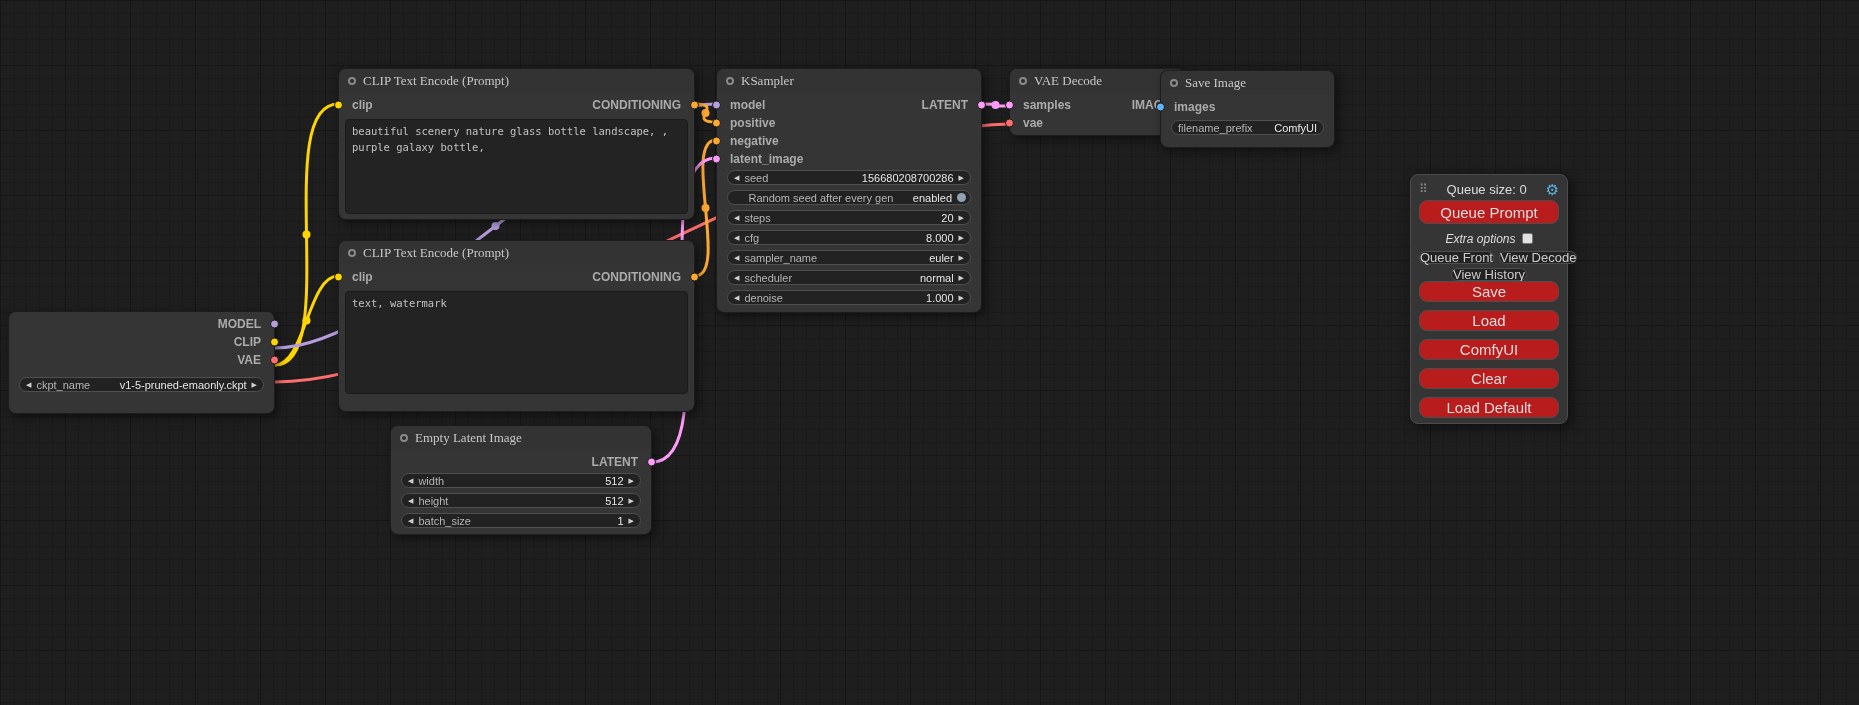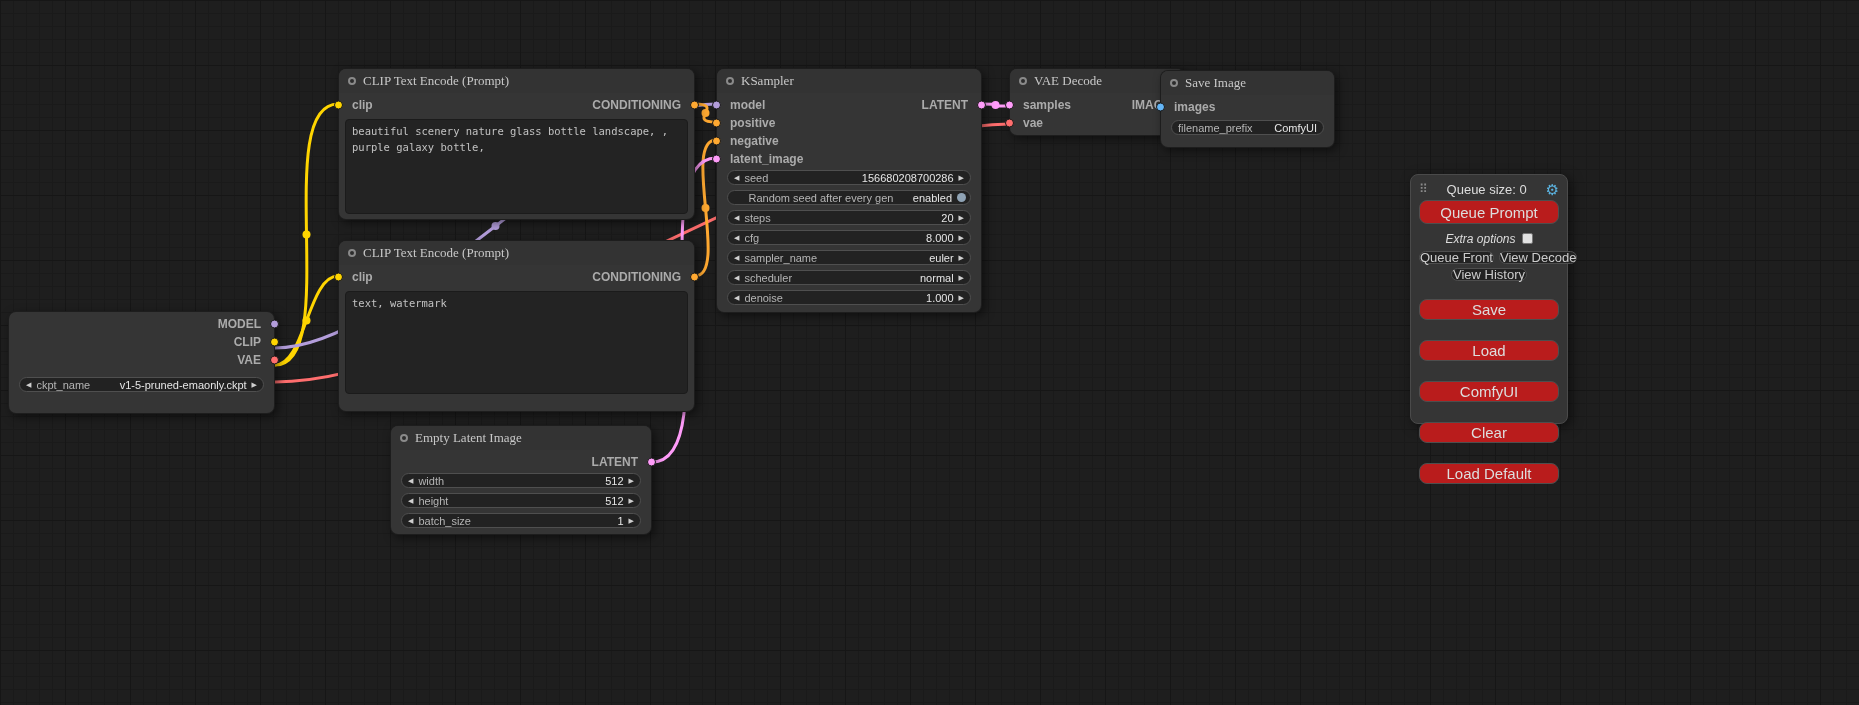--- a/index.html
+++ b/index.html
@@ -106,21 +106,21 @@
   .extra-row { margin-top: 8px; display:flex; align-items:center; justify-content:center; gap:6px; height:13px; }
   .extra-label { font-size: 12px; color: #dddddd; font-style: italic; }
   .checkbox { width: 11px; height: 11px; background: #e2e2e2; border-radius: 2px; border: 1px solid #777; }
   .pill-row { margin-top: 6px; display: flex; gap: 5px; }
   .pill {
     flex: 1; height: 13px; display:flex; align-items:center; justify-content:center;
     background: #222222; border: 1px solid #4e4e4e; border-radius: 7px;
     font-size: 13px; color: #cccccc; cursor: pointer; white-space: nowrap;
   }
   .pill.history { flex: 0 0 auto; width: 76px; margin: 4px auto 0 auto; }
-  .btn-stack { margin-top: 18px; display: flex; flex-direction: column; gap: 20px; }
+  .btn-stack { margin-top: 0; display: flex; flex-direction: column; gap: 8px; }
   .btn-stack .btn { height: 21px; }
 </style>
 </head>
 <body>
 
 <div id="canvas">
 
   <svg id="wires" width="1859" height="705">
       <path d="M 275 365 C 342.12395250579334 365, 270.87604749420666 104, 338 104" stroke="#FFD500" stroke-width="3" fill="none" stroke-linecap="round"></path>
       <circle cx="306.5" cy="234.5" r="4" fill="#FFD500"></circle>

